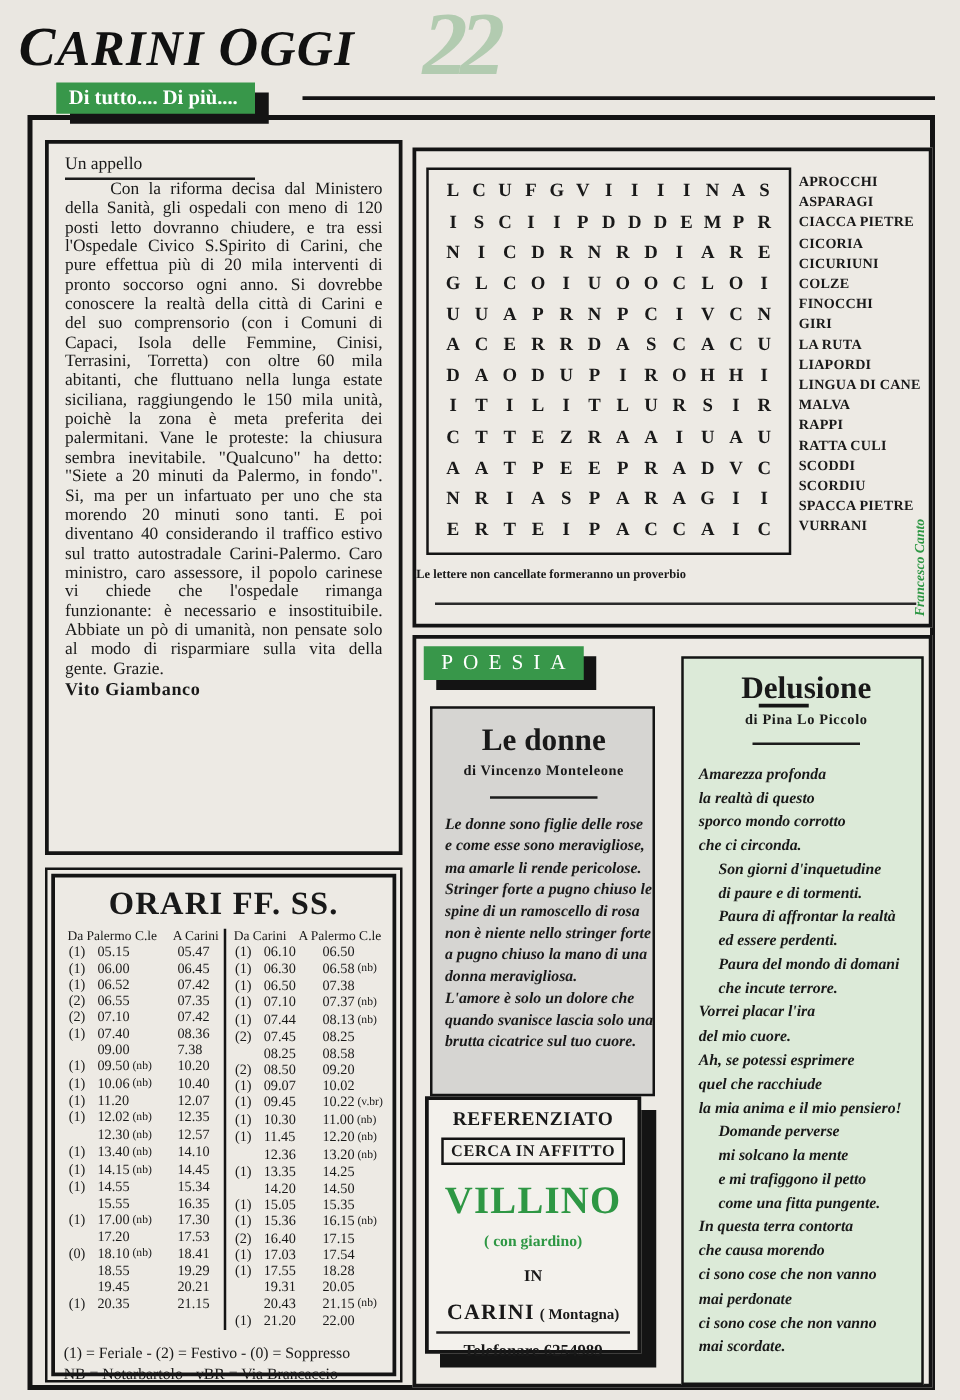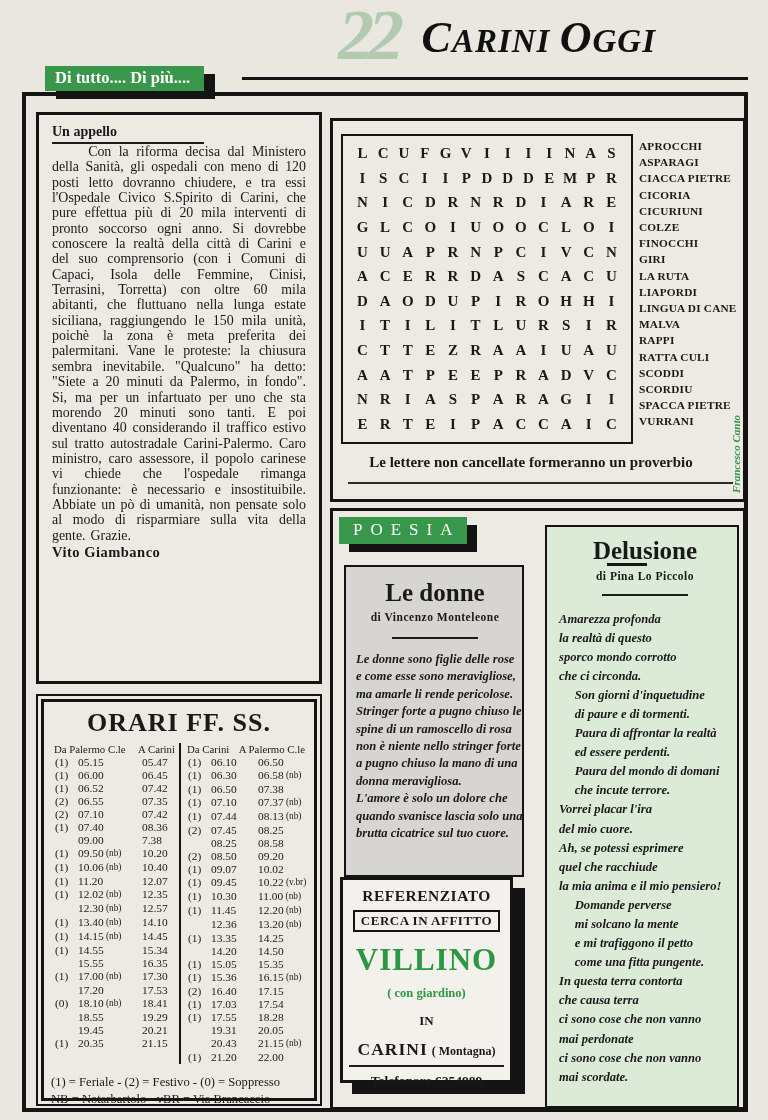--- a/index.html
+++ b/index.html
@@ -18,22 +18,22 @@
   }
 
   
   .masthead { position: absolute; left: 0; top: 0; width: 656px; height: 70px; }
   .pagenum {
     position: absolute; left: 338px; top: -6px;
     font-size: 72px; font-weight: bold; font-style: italic;
     color: var(--pale-green); letter-spacing: -6px; z-index: 0;
   }
   .mast-title {
-    position: absolute; left: 2px; right: 0; top: 12px; text-align: right;
-    font-style: italic; font-weight: bold; font-size: 33px; letter-spacing: 1px;
+    position: absolute; left: 15px; right: 0; top: 12px; text-align: left;
+    font-style: italic; font-weight: bold; font-size: 40px; letter-spacing: 1px;
     z-index: 1; color: #111;
   }
   .mast-word { display: inline-block; text-transform: uppercase; }
   .mast-word::first-letter { font-size: 44px; }
 
   
   .banner {
     position: absolute; left: 45px; top: 66px; z-index: 3;
     background: var(--green); color: #fff;
     font-weight: bold; font-size: 16.5px; padding: 2px 14px 3px 10px;
@@ -42,21 +42,21 @@
   .banner-rule { position: absolute; left: 242px; top: 77px; width: 506px; height: 3px; background: var(--ink); z-index: 2; }
 
   
   .frame { position: absolute; left: 22px; top: 92px; width: 726px; height: 1020px; border: 4px solid var(--ink); }
 
   
   .appeal {
     position: absolute; left: 36px; top: 112px; width: 286px; height: 572px;
     border: 3px solid var(--ink); background: #edeae4; padding: 9px 13px;
   }
-  .kicker { font-weight: bold; font-size: 14px; border-bottom: 2px solid #1c1c1c; width: 152px; padding-bottom: 2px; }
+  .kicker { font-weight: normal; font-size: 14px; border-bottom: 2px solid #1c1c1c; width: 152px; padding-bottom: 2px; }
   .headline { font-size: 36px; line-height: 1.13; font-weight: bold; letter-spacing: -0.5px; margin: 8px 0 12px 6px; }
   .article-body {
     font-size: 13.9px; line-height: 15.35px; text-align: justify;
     text-indent: 2.6em; word-spacing: 1.5px;
   }
   .sig { text-align: left; font-weight: bold; font-size: 14.5px; padding-right: 6px; margin-top: 1px; letter-spacing: 0.5px; }
 
   
   .orari { position: absolute; left: 36px; top: 694px; width: 286px; height: 412px; border: 2px solid var(--ink); padding: 3px; background: #edeae4; }
   .orari-inner { border: 3px solid var(--ink); height: 100%; padding: 6px 5px 4px 5px; }
@@ -80,21 +80,21 @@
   }
   .grid-row { display: flex; justify-content: space-between; }
   .grid-letter { font-weight: bold; font-size: 15px; width: 15px; text-align: center; }
   .words { position: absolute; left: 306px; top: 17px; width: 104px; list-style: none; }
   .words li { font-weight: bold; font-size: 11.3px; line-height: 16.2px; white-space: nowrap; letter-spacing: 0.2px; }
   .credit {
     position: absolute; right: 1px; bottom: 6px;
     writing-mode: vertical-rl; transform: rotate(180deg);
     font-style: italic; font-weight: bold; font-size: 11px; color: #2e9744;
   }
-  .ws-caption { position: absolute; left: 0; right: 14px; top: 333px; text-align: center; font-weight: bold; font-size: 15px; }
+  .ws-caption { position: absolute; left: 0; right: 14px; top: 333px; text-align: left; font-weight: bold; font-size: 10px; }
   .ws-caption-rule { position: absolute; left: 15px; right: 10px; top: 361px; height: 2px; background: #2a2a2a; }
 
   
   .poesia { position: absolute; left: 330px; top: 508px; width: 416px; height: 602px; border: 3px solid var(--ink); background: #edeae4; }
   .poesia-label {
     position: absolute; left: 6px; top: 6px; z-index: 2;
     background: var(--green); color: #fff; font-weight: normal; font-size: 17px;
     letter-spacing: 8px; padding: 3px 6px 4px 14px;
     box-shadow: 10px 8px 0 0 var(--ink);
   }
@@ -650,21 +650,21 @@
           <div class="poem-line">Vorrei placar l'ira</div>
           <div class="poem-line">del mio cuore.</div>
           <div class="poem-line">Ah, se potessi esprimere</div>
           <div class="poem-line">quel che racchiude</div>
           <div class="poem-line">la mia anima e il mio pensiero!</div>
           <div class="poem-line">     Domande perverse</div>
           <div class="poem-line">     mi solcano la mente</div>
           <div class="poem-line">     e mi trafiggono il petto</div>
           <div class="poem-line">     come una fitta pungente.</div>
           <div class="poem-line">In questa terra contorta</div>
-          <div class="poem-line">che causa terra</div>
+          <div class="poem-line">che causa morendo</div>
           <div class="poem-line">ci sono cose che non vanno</div>
           <div class="poem-line">mai perdonate</div>
           <div class="poem-line">ci sono cose che non vanno</div>
           <div class="poem-line">mai scordate.</div>
         </div>
     </div>
 
     <div class="villino">
       <div class="ad-l1">REFERENZIATO</div>
       <div><span class="ad-l2">CERCA IN AFFITTO</span></div>

